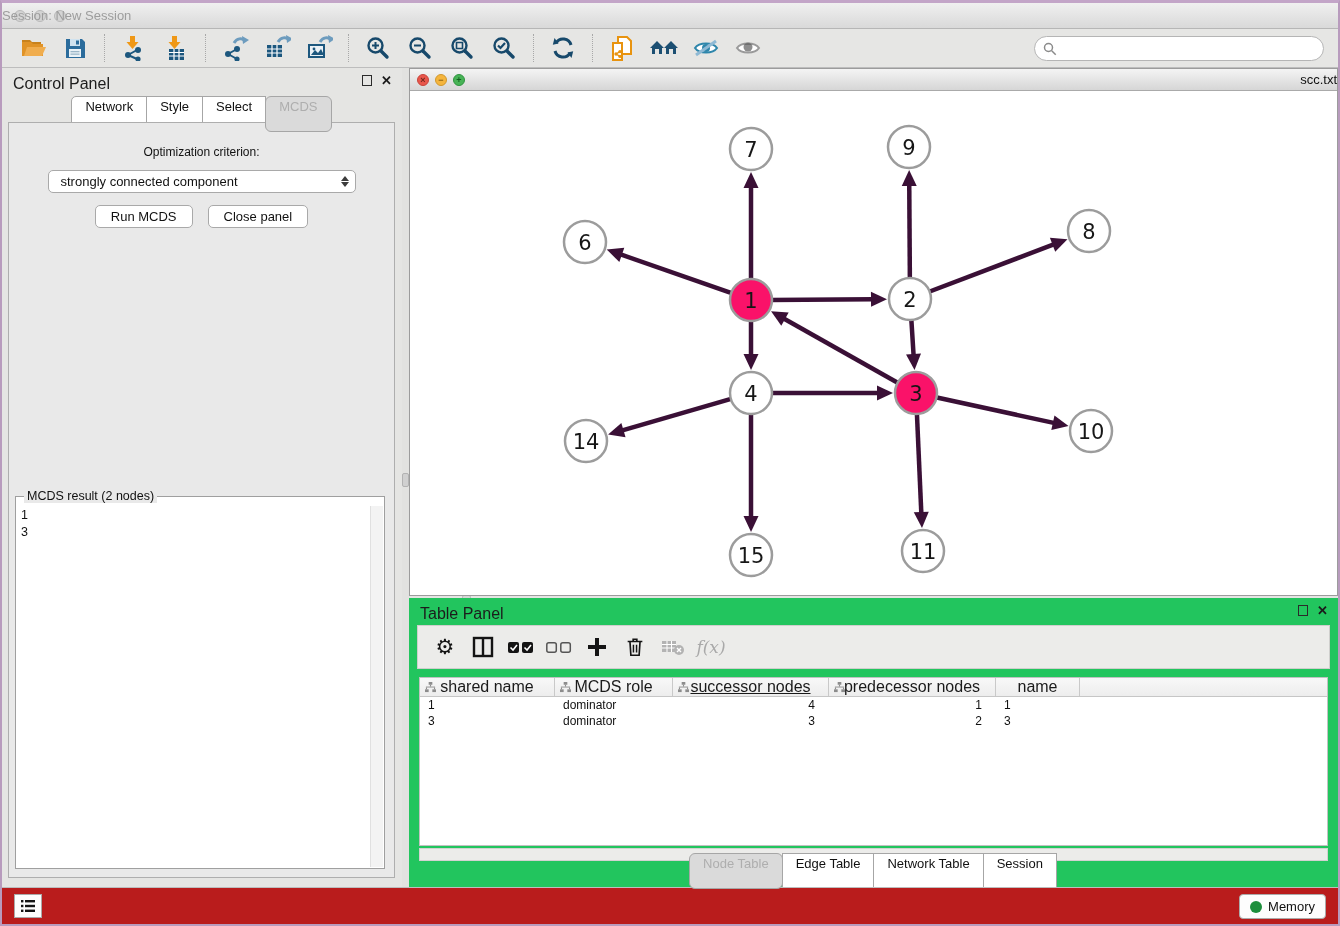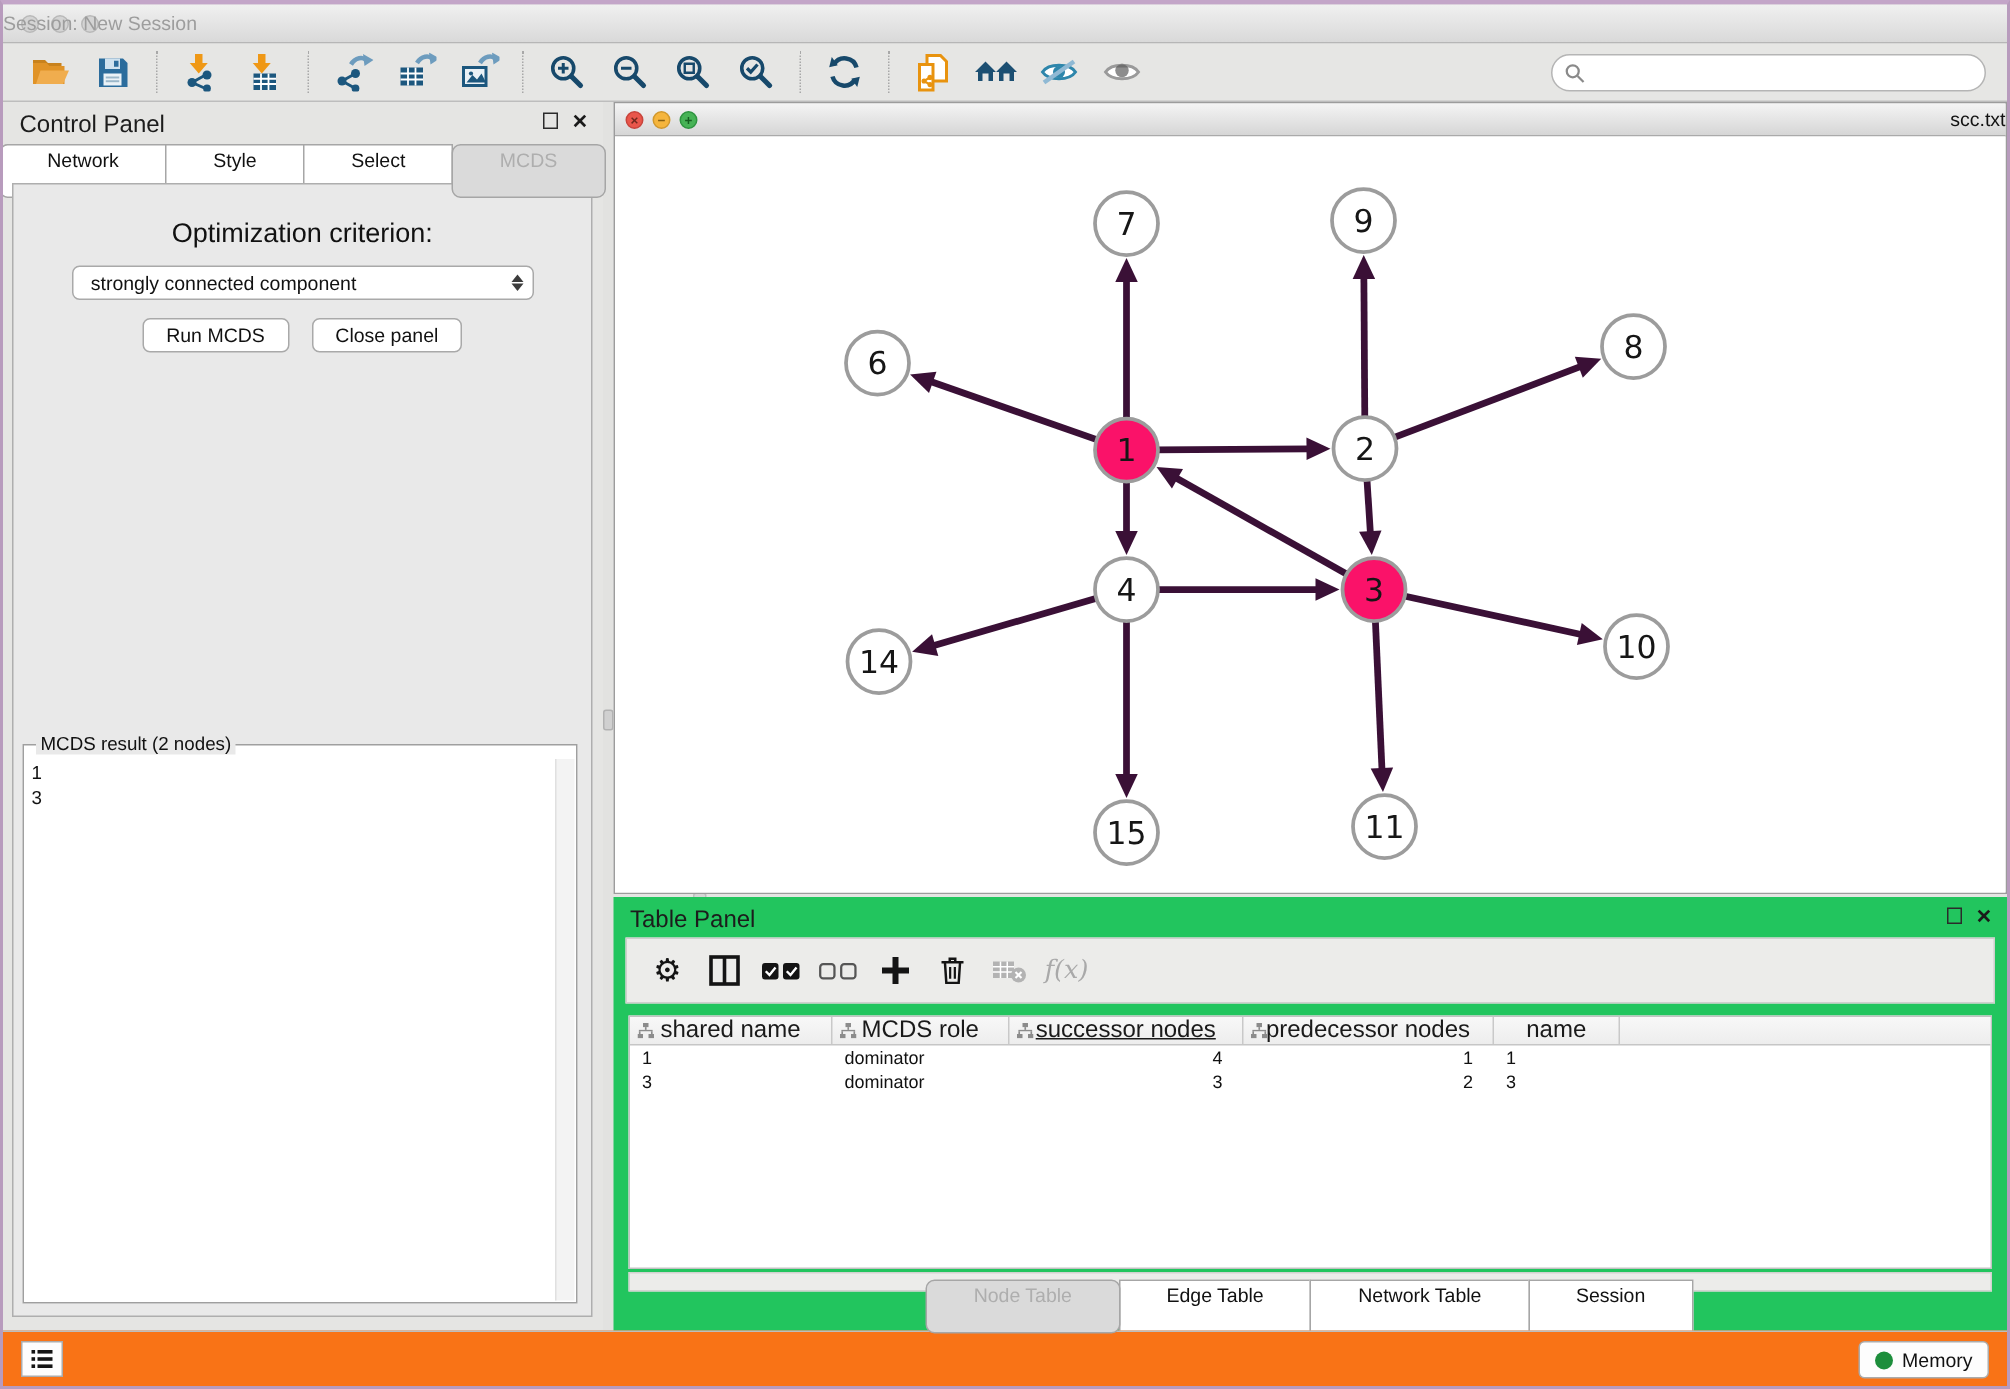--- a/index.html
+++ b/index.html
@@ -29,27 +29,27 @@
   .main { position:absolute; left:0; right:0; top:65px; bottom:37px; background:#e5e5e3; }
 
   
   .control-panel { position:absolute; left:0; top:0; width:400px; height:100%; }
   .cp-header { position:relative; height:28px; }
   .panel-title { position:absolute; left:11px; top:7px; font-size:16px; color:#1c1c1c; }
   .panel-icons { position:absolute; right:10px; top:7px; display:flex; gap:9px; align-items:center; }
   .float-ico { width:10px; height:11px; border:1.6px solid #2b2b2b; display:inline-block; }
   .close-ico { font-size:13px; font-weight:bold; color:#1a1a1a; line-height:11px; }
   .cp-tabs { display:flex; justify-content:center; height:23px; }
-  .tab { background:#fff; border:1px solid #a6a6a6; padding:2px 31px 0; font-size:13px;
+  .tab { background:#fff; border:1px solid #a6a6a6; padding:2px 13px 0; font-size:13px;
          color:#111; margin-left:-1px; height:36px; }
   .tab:first-child { border-radius:5px 0 0 5px; }
   .tab.active { background:#dadada; color:#aeaeae; border-radius:6px; position:relative; z-index:1; }
   .cp-content { position:absolute; left:6px; right:7px; top:54px; bottom:9px;
                 background:#e9e9e9; border:1px solid #aeaeae; }
-  .opt-label { text-align:center; margin-top:22px; font-size:18px; color:#111; }
+  .opt-label { text-align:center; margin-top:22px; font-size:12px; color:#111; }
   .dropdown { width:308px; height:23px; margin:11px auto 0; background:#fff; border:1px solid #a9a9a9;
               border-radius:5px; display:flex; align-items:center; padding:0 6px 0 12px; }
   .dropdown .dd-label { flex:1; font-size:13px; color:#111; }
   .dd-arrows { display:flex; flex-direction:column; align-items:center; gap:1px; }
   .dd-arrows i { display:block; width:0; height:0; border-left:4px solid transparent; border-right:4px solid transparent; }
   .dd-up { border-bottom:5px solid #3c3c3c; }
   .dd-down { border-top:5px solid #3c3c3c; }
   .cp-buttons { display:flex; justify-content:center; gap:15px; margin-top:12px; }
   .btn { background:#fff; border:1px solid #a9a9a9; border-radius:5px; padding:3px 15px;
          font-size:13px; color:#111; }
@@ -98,21 +98,21 @@
   .th { position:relative; display:flex; align-items:center; justify-content:center;
         font-size:16px; color:#1a1a1a; border-right:1px solid #c9c9c9; }
   .th .hicon { position:absolute; left:5px; top:4px; }
   .trow { display:flex; height:16px; }
   .td { font-size:12px; color:#111; line-height:16px; overflow:hidden; white-space:nowrap; }
   .tp-scroll { position:absolute; left:10px; right:10px; bottom:30px; height:13px; background:#ececea;
                border:1px solid #d2d2d0; }
   .tp-tabs { position:absolute; left:0; right:0; bottom:2px; display:flex; justify-content:center; }
 
   
-  .statusbar { position:absolute; left:0; right:0; bottom:0; height:37px; background:#f97316;
+  .statusbar { position:absolute; left:0; right:0; bottom:0; height:37px; background:#b91c1c;
                border-top:1px solid #bdbdbd; }
   .list-btn { position:absolute; left:12px; top:6px; width:28px; height:24px; background:#fdfdfd;
               border:1px solid #ababab; display:flex; align-items:center; justify-content:center; }
   .memory-btn { position:absolute; right:12px; top:6px; height:25px; background:#fdfdfd;
                 border:1px solid #ababab; border-radius:4px; display:flex; align-items:center;
                 gap:6px; padding:0 10px; font-size:13px; color:#111; }
   .mem-dot { width:12px; height:12px; border-radius:50%; background:#1d8e3c; }
 </style>
 </head>
 <body>

